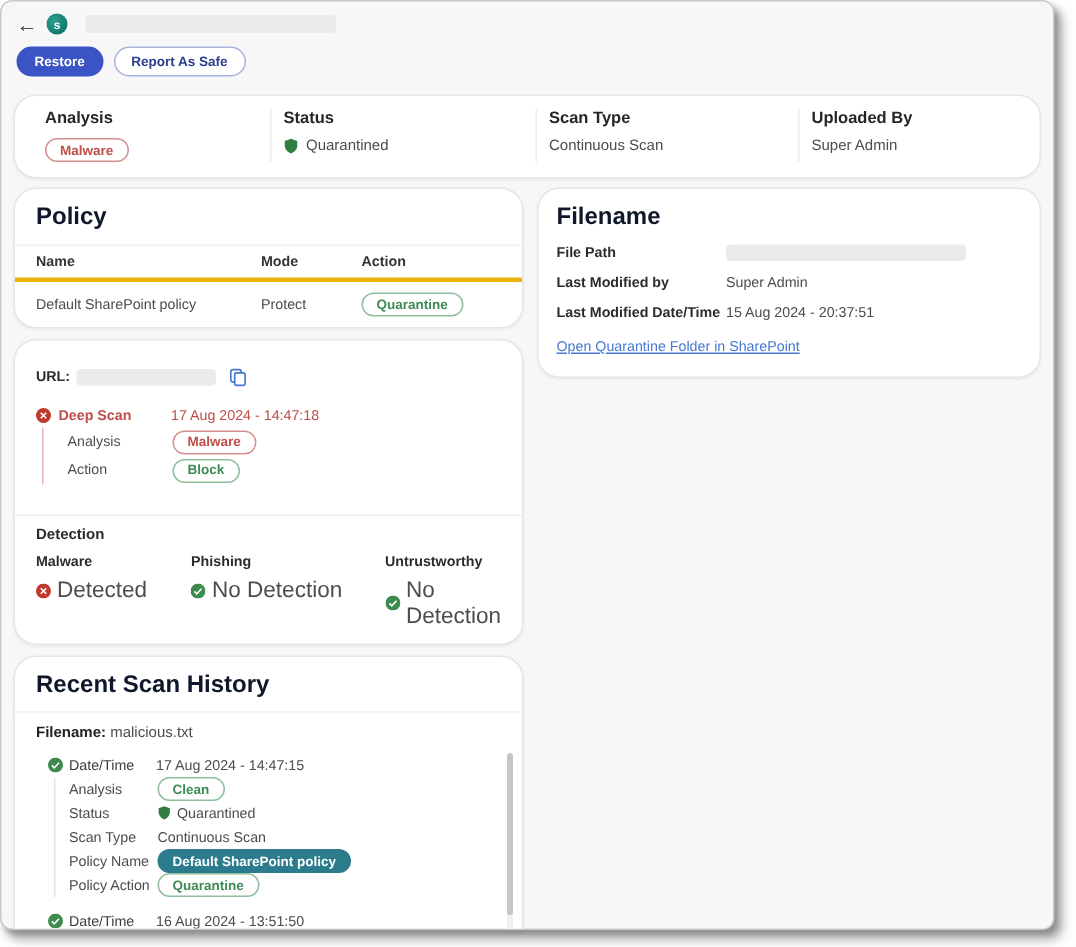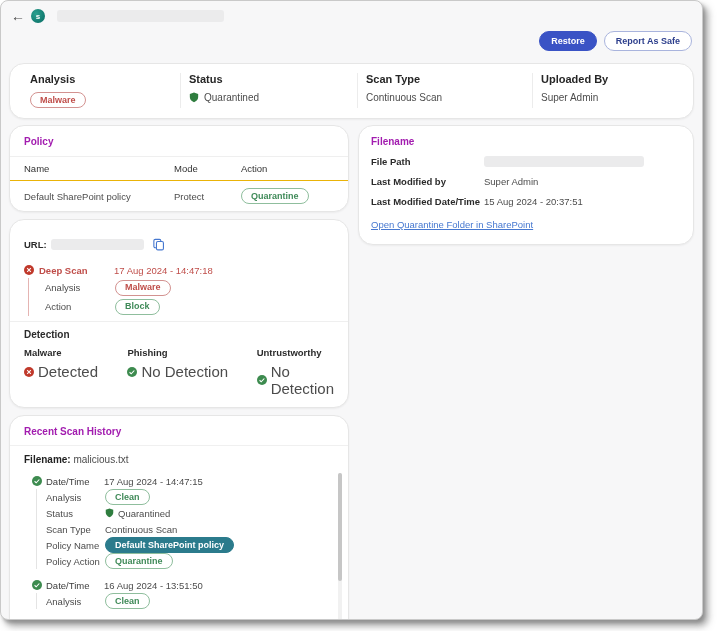--- a/index.html
+++ b/index.html
@@ -10,27 +10,27 @@
     border:1px solid #c9c9c9; border-radius:8px; overflow:hidden;
     box-shadow:5px 6px 7px rgba(90,90,90,.55), 2px 3px 3px rgba(120,120,120,.35);
   }
   
   .top { padding:8px 10px 0 10px; }
   .file-head { display:flex; align-items:center; gap:6px; }
   .back { font-size:14px; color:#4a4a4a; line-height:13px; cursor:pointer; }
   .sp-icon { width:14px; height:14px; border-radius:50%; background:radial-gradient(circle at 35% 35%, #2ba08f, #076b63); color:#fff; font-size:8px; font-weight:bold; display:flex; align-items:center; justify-content:center; }
   .redact { background:#ebebec; border-radius:3px; }
   .redact.fname { width:167px; height:12px; margin-left:6px; }
-  .btn-row { display:flex; gap:7px; margin-top:8px;justify-content:flex-end; }
+  .btn-row { display:flex; gap:7px; margin-top:8px; }
   .btn { font-size:9px; font-weight:bold; padding:4px 11px; border-radius:11px; cursor:pointer; font-family:"Liberation Sans",sans-serif; }
   .btn-primary { background:#3a53c5; color:#fff; border:1px solid #3a53c5; }
   .btn-outline { background:#fff; color:#2c3e8c; border:1px solid #a9b4dd; }
   
   .card { background:#fff; border:1px solid #e6e6e6; border-radius:15px; box-shadow:0 1px 2px rgba(0,0,0,.05); }
-  .card-title { font-size:10px; font-weight:bold; color:#a21caf; }
+  .card-title { font-size:16px; font-weight:bold; color:#0f172a; }
   
   .summary { display:flex; margin:12px 8px 0 8px; padding:9px 0 10px 0; }
   .sum-col { padding:0 8px 0 8px; }
   .sum-col:first-child { width:170px; padding-left:20px; }
   .sum-col:nth-child(2) { width:177px; border-left:1px solid #ececec; }
   .sum-col:nth-child(3) { width:175px; border-left:1px solid #ececec; }
   .sum-col:nth-child(4) { flex:1; border-left:1px solid #ececec; }
   .sum-label { font-size:11px; font-weight:bold; color:#262626; }
   .sum-val { margin-top:7px; font-size:10px; color:#4c4c4c; display:flex; align-items:center; gap:5px; }
   
@@ -39,21 +39,21 @@
   .col-right { flex:1; }
   
   .pill { display:inline-flex; align-items:center; justify-content:center; font-size:9px; font-weight:600; padding:1.5px 9px; border-radius:9px; border:1px solid; background:#fff; line-height:11px; white-space:nowrap; }
   .pill-red { color:#bf4d49; border-color:#d39290; }
   .pill-green { color:#3f8a58; border-color:#8fbe9d; }
   .pill-teal { background:#2b7b8c; border-color:#2b7b8c; color:#fff; }
   
   .policy { padding-top:10px; }
   .policy .card-title { padding:0 14px 9px 14px; border-bottom:1px solid #efefef; }
   .ptable-head, .ptable-row { display:flex; align-items:center; padding:0 14px; }
-  .ptable-head { border-bottom:1px solid #eab308; height:24px; font-size:9.5px; font-weight:normal; color:#333; }
+  .ptable-head { border-bottom:3px solid #eab308; height:24px; font-size:9.5px; font-weight:bold; color:#333; }
   .ptable-row { height:30px; font-size:9.5px; color:#4c4c4c; }
   .pc-name { width:150px; } .pc-mode { width:67px; } .pc-action { flex:1; }
   
   .fncard { padding:10px 12px 12px 12px; }
   .fn-row { display:flex; align-items:center; margin-top:9px; }
   .fn-label { width:113px; font-size:9.5px; font-weight:bold; color:#2b2b2b; }
   .fn-val { font-size:9.5px; color:#4c4c4c; }
   .redact.path { width:160px; height:11px; }
   .link { display:inline-block; margin-top:12px; font-size:9.5px; color:#4678d0; text-decoration:underline; cursor:pointer; }
   
@@ -64,21 +64,21 @@
   .redact.url { width:93px; height:11px; }
   .copy-btn { margin-left:4px; cursor:pointer; display:flex; }
   .ds-block { padding:4px 14px 0 14px; }
   .ds-head { display:flex; align-items:center; height:16px; }
   .ds-head .ic { margin-right:5px; display:flex; }
   .ds-title { width:75px; font-size:9.5px; font-weight:600; color:#bf4d49; }
   .ds-date { font-size:9.5px; color:#bf4d49; }
   .ds-sub { margin-left:4px; border-left:1px solid #e5b4b2; padding-left:16px; }
   .ds-row { display:flex; align-items:center; height:19px; }
   .ds-row .lbl { width:70px; font-size:9.5px; color:#4c4c4c; }
-  .det { border-top:1px solid #efefef; margin-top:5px; padding:7px 14px 10px 14px; }
+  .det { border-top:1px solid #efefef; margin-top:20px; padding:7px 14px 10px 14px; }
   .det-title { font-size:10px; font-weight:bold; color:#2b2b2b; }
   .det-cols { display:flex; margin-top:7px; }
   .det-col:nth-child(1){ width:120px; } .det-col:nth-child(2){ width:150px; } .det-col:nth-child(3){ flex:1; }
   .det-lbl { font-size:9.5px; font-weight:bold; color:#2b2b2b; }
   .det-val { margin-top:5px; font-size:15px; color:#4c4c4c; display:flex; align-items:center; gap:4px; }
   
   .rsh { padding-top:10px; height:248px; overflow:hidden; }
   .rsh .card-title { padding:0 14px 8px 14px; border-bottom:1px solid #f0f0f0; }
   .rsh-file { padding:8px 14px 6px 14px; font-size:10px; color:#4c4c4c; }
   .rsh-file b { color:#222; }

